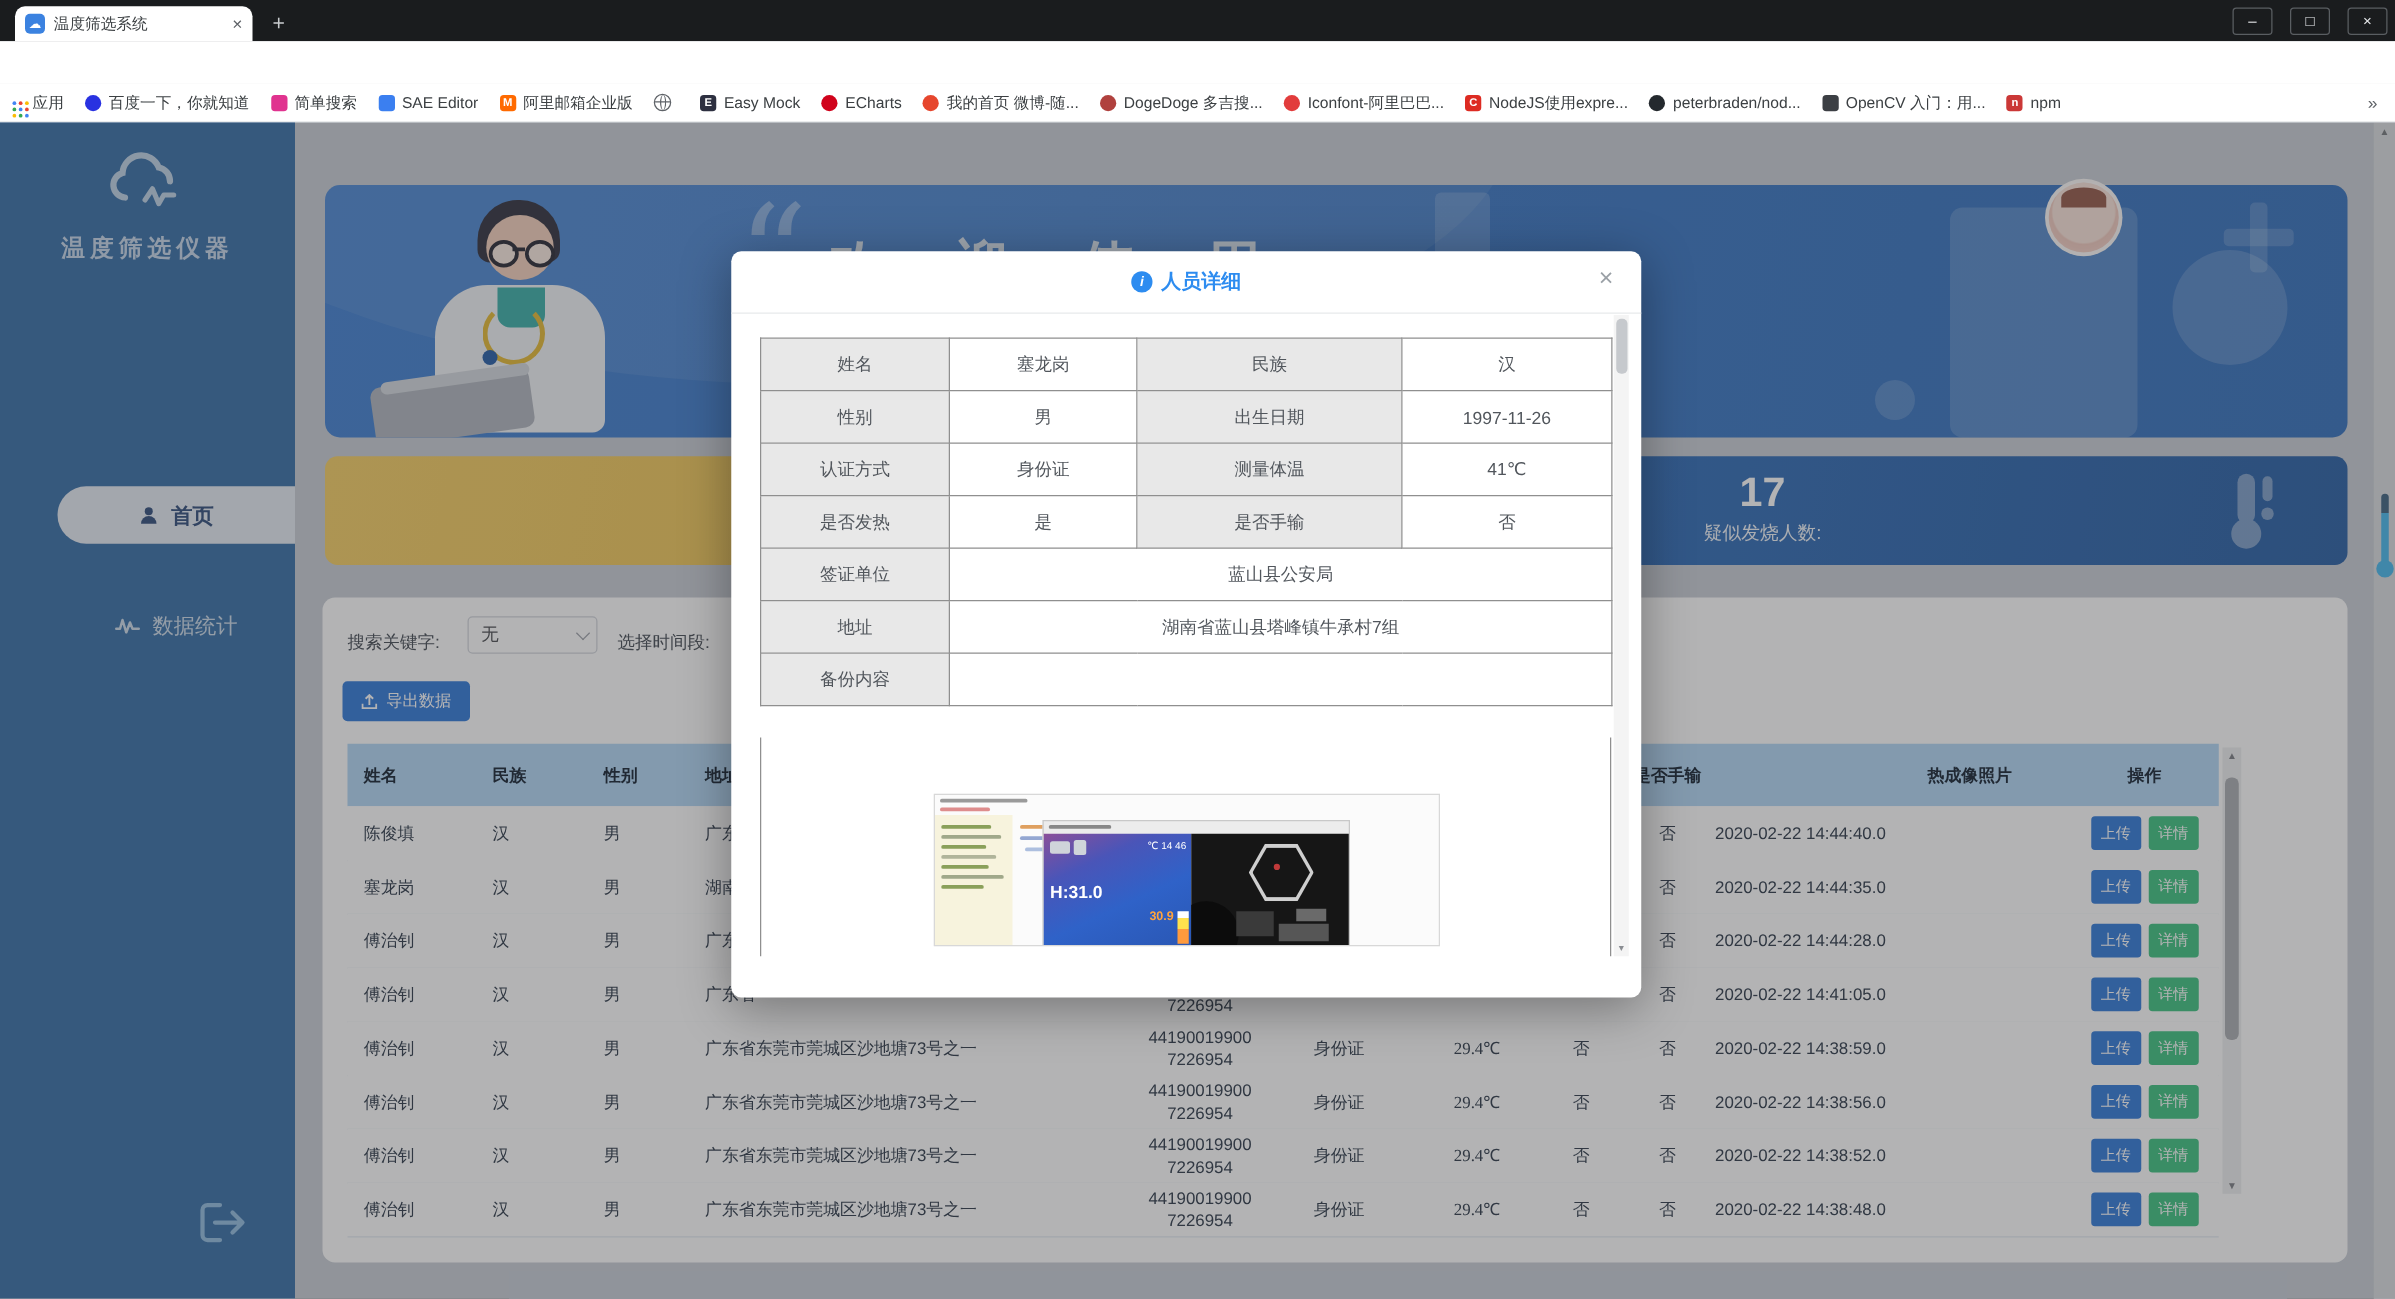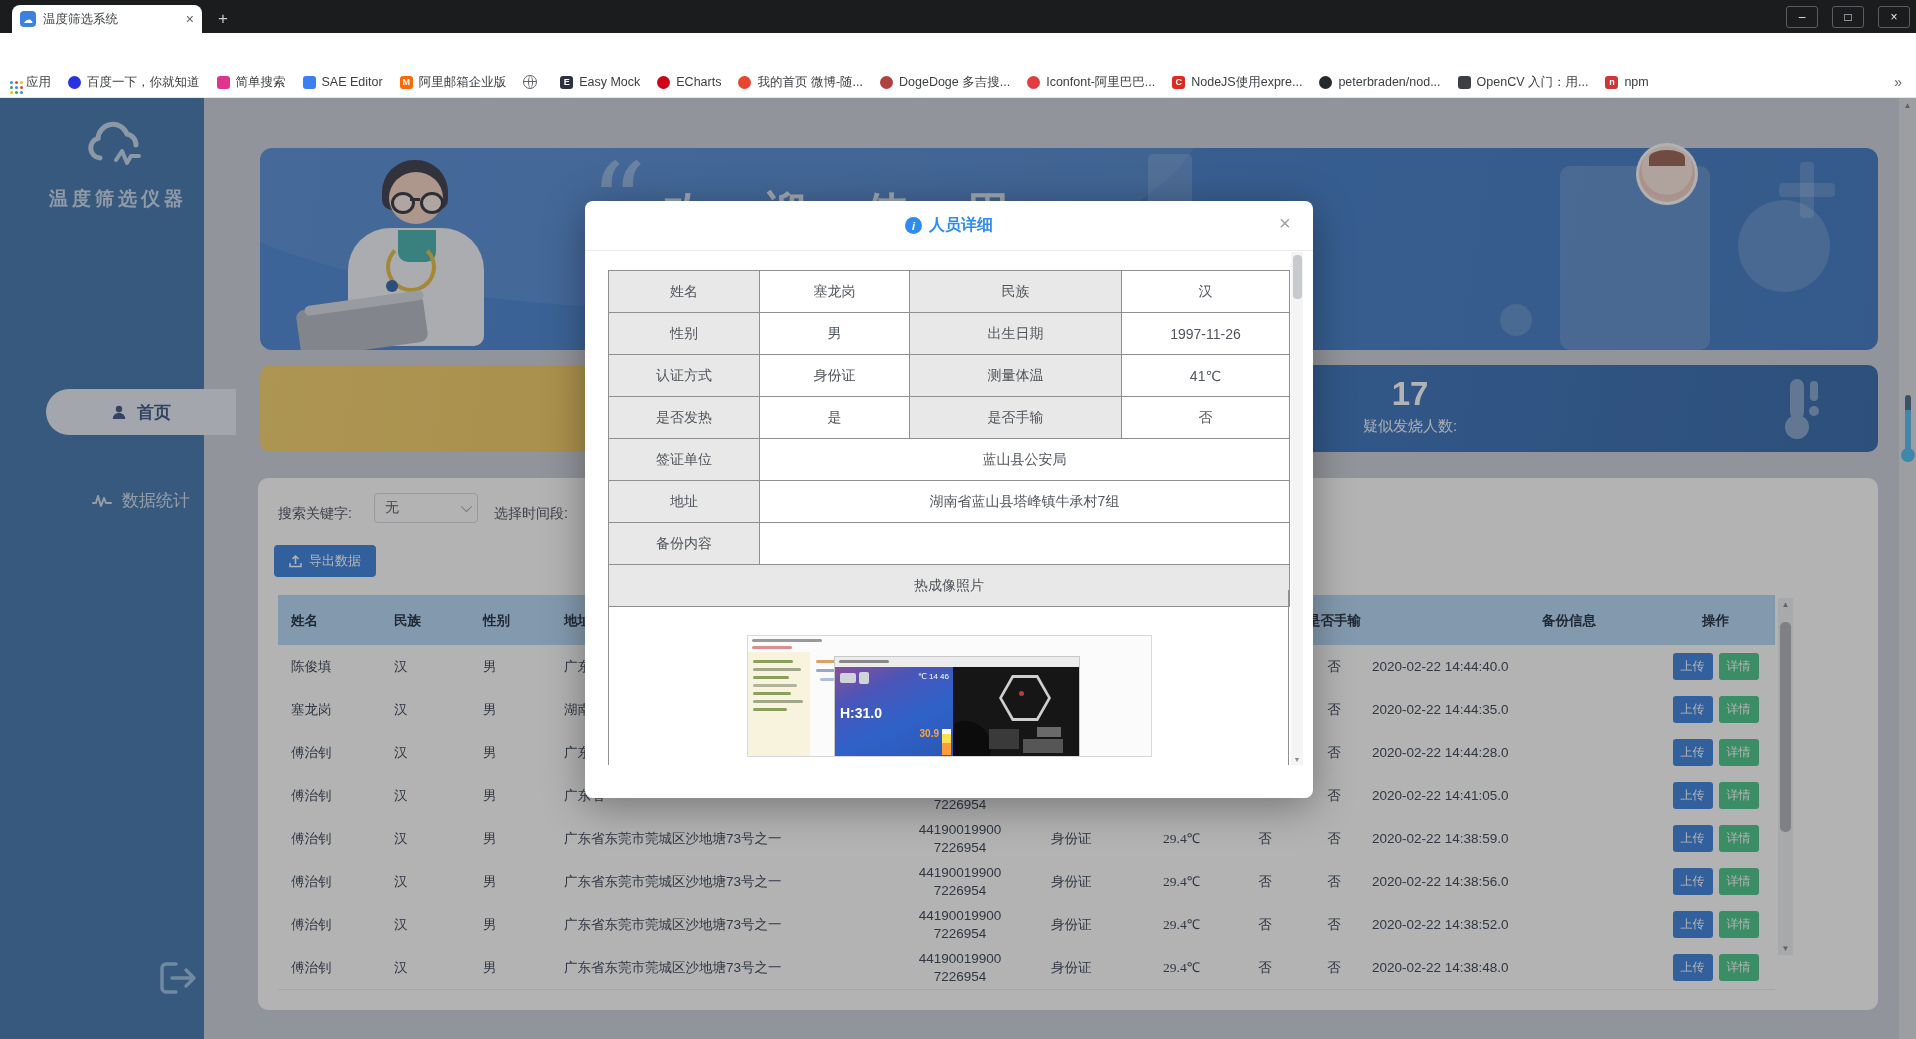--- a/index.html
+++ b/index.html
@@ -38,21 +38,21 @@
   .appsgrid{width:3px;height:3px;border-radius:50%;background:#4285f4;margin:2px 7px 2px 2px;
     box-shadow:5px 0 0 #ea4335,10px 0 0 #fbbc05,0 5px 0 #34a853,5px 5px 0 #4285f4,10px 5px 0 #ea4335,
                0 10px 0 #fbbc05,5px 10px 0 #34a853,10px 10px 0 #4285f4;}
   .globe{width:12px;height:12px;border:1.4px solid #5f6368;border-radius:50%;position:relative;}
   .globe:before{content:"";position:absolute;left:0;right:0;top:5px;border-top:1.2px solid #5f6368;}
   .globe:after{content:"";position:absolute;left:4px;top:0;bottom:0;width:3px;border:1.2px solid #5f6368;
        border-top:none;border-bottom:none;border-radius:50%;}
   .bm-more{margin-left:auto;margin-right:14px;color:#5f6368;font-size:14px;}
   
   .viewport{left:0;top:98px;width:1916px;height:941px;background:var(--mainbg,#ced3da);}
-  .sidebar{left:0;top:0;width:204px;height:941px;background:var(--sidebar,#4c7eb1);}
+  .sidebar{left:0;top:0;width:236px;height:941px;background:var(--sidebar,#4c7eb1);}
   .brand{left:0;top:88px;width:236px;text-align:center;color:#cddcec;font-size:19px;font-weight:bold;
        letter-spacing:4px;}
   .navpill{left:46px;top:291px;width:190px;height:46px;background:#e9eef5;border-radius:23px 0 0 23px;
        display:flex;align-items:center;justify-content:center;gap:10px;color:#47618a;font-size:17px;font-weight:bold;}
   .navitem{left:46px;top:382px;width:190px;height:40px;display:flex;align-items:center;justify-content:center;
        gap:10px;color:#d3e0ec;font-size:17px;}
   .logout{left:156px;top:860px;}
   .main{left:236px;top:0;width:1663px;height:941px;}
   .banner{left:24px;top:50px;width:1618px;height:202px;border-radius:12px;overflow:hidden;
        background:linear-gradient(100deg,var(--banner,#568fd8),#4f86cc 55%,#4a80c4);}
@@ -349,21 +349,21 @@
         <div class="abs thead">
           <span class="th c-name">姓名</span>
           <span class="th c-eth">民族</span>
           <span class="th c-gen">性别</span>
           <span class="th c-addr">地址</span>
           <span class="th c-id"></span>
           <span class="th c-auth"></span>
           <span class="th c-temp"></span>
           <span class="th c-fev"></span>
           <span class="th c-man">是否手输</span>
-          <span class="th c-bak">备份信息</span>
+          <span class="th c-bak">热成像照片</span>
           <span class="th c-ops">操作</span>
         </div>
 
         <div class="abs trow" style="top:167px">
           <span class="td c-name">陈俊填</span>
             <span class="td c-eth">汉</span>
             <span class="td c-gen">男</span>
             <span class="td c-addr">广东省</span>
             <span class="td c-id">
               <span class="idwrap">
@@ -600,23 +600,20 @@
                 <td colspan="3">蓝山县公安局</td>
               </tr>
           <tr>
                 <td class="lbl">地址</td>
                 <td colspan="3">湖南省蓝山县塔峰镇牛承村7组</td>
               </tr>
           <tr>
                 <td class="lbl">备份内容</td>
                 <td colspan="3"></td>
               </tr>
-          <tr>
-                <td class="lbl" colspan="4">热成像照片</td>
-              </tr>
         </tbody>
           </table>
 
         <div class="abs imgrow">
           <div class="abs shot">
             <div class="abs stub" style="left:4px;top:3px;width:70px;background:#9a9a9a"></div>
             <div class="abs stub" style="left:4px;top:10px;width:40px;background:#c44;opacity:.6"></div>
             <div class="abs" style="left:0;top:16px;width:62px;height:104px;background:#f7f3dd"></div>
             <div class="abs stub" style="left:5px;top:24px;width:40px;background:#8aa05a"></div>
             <div class="abs stub" style="left:5px;top:32px;width:48px;background:#a0a88a"></div>

